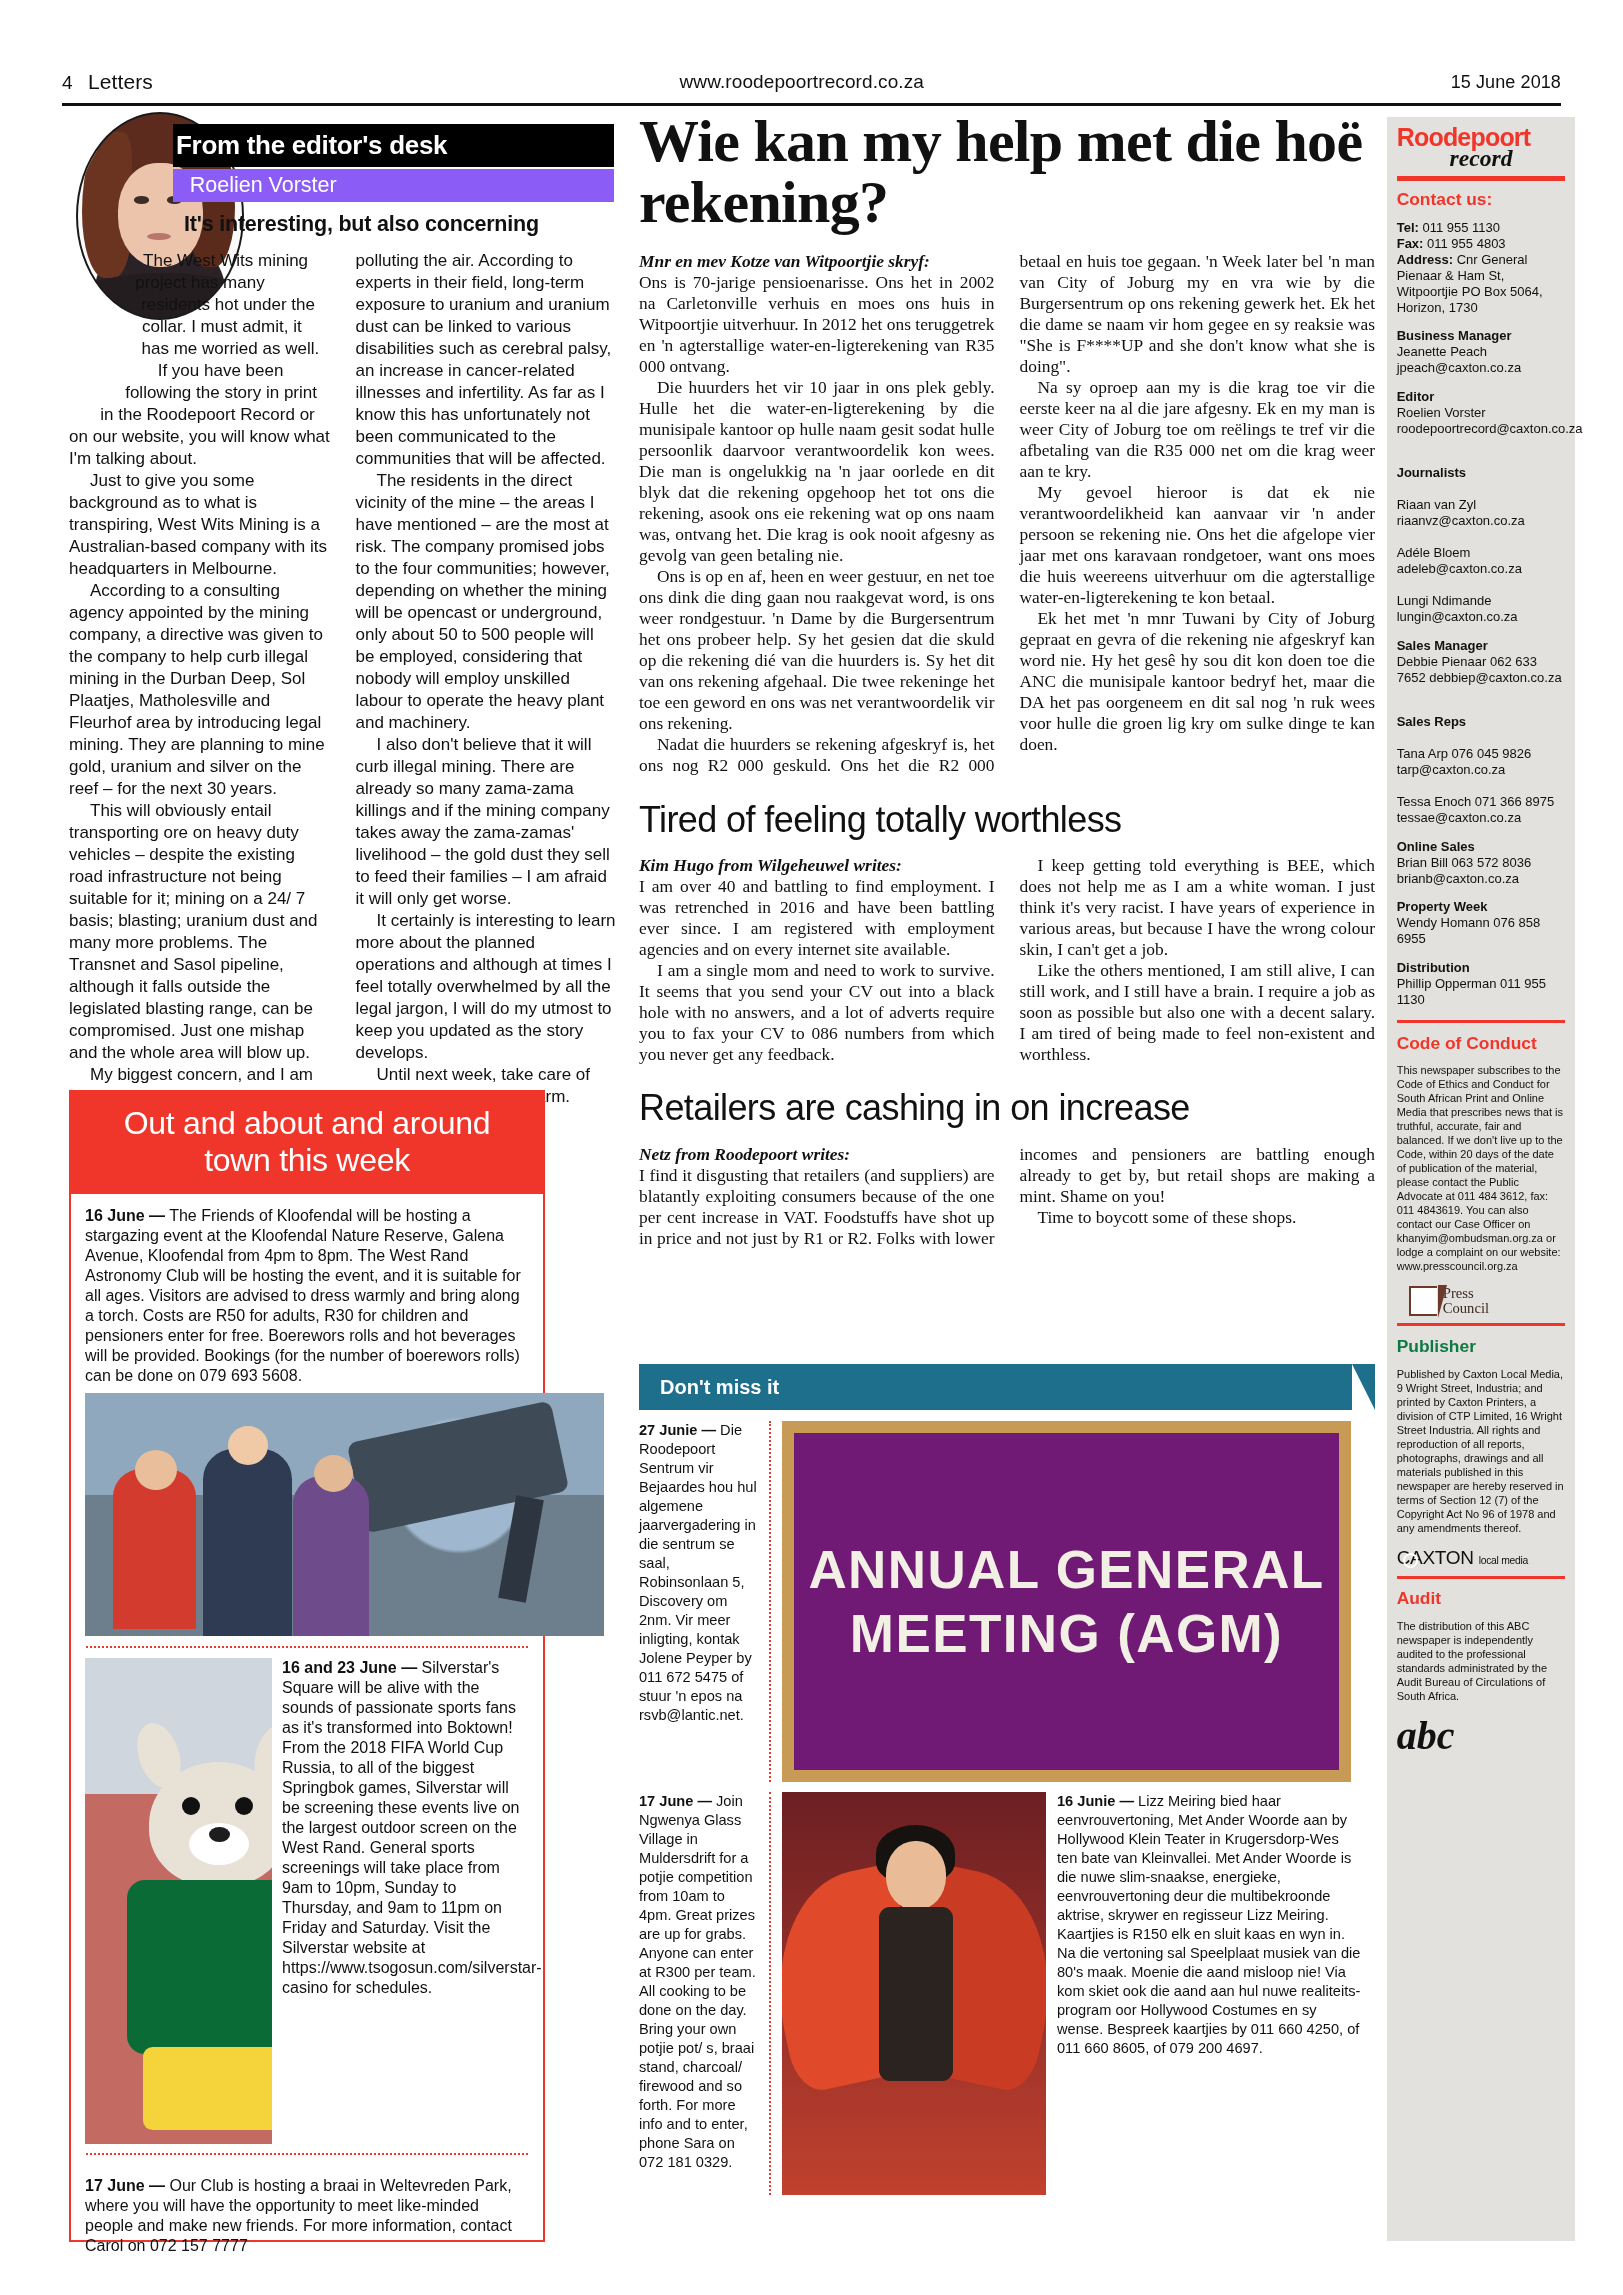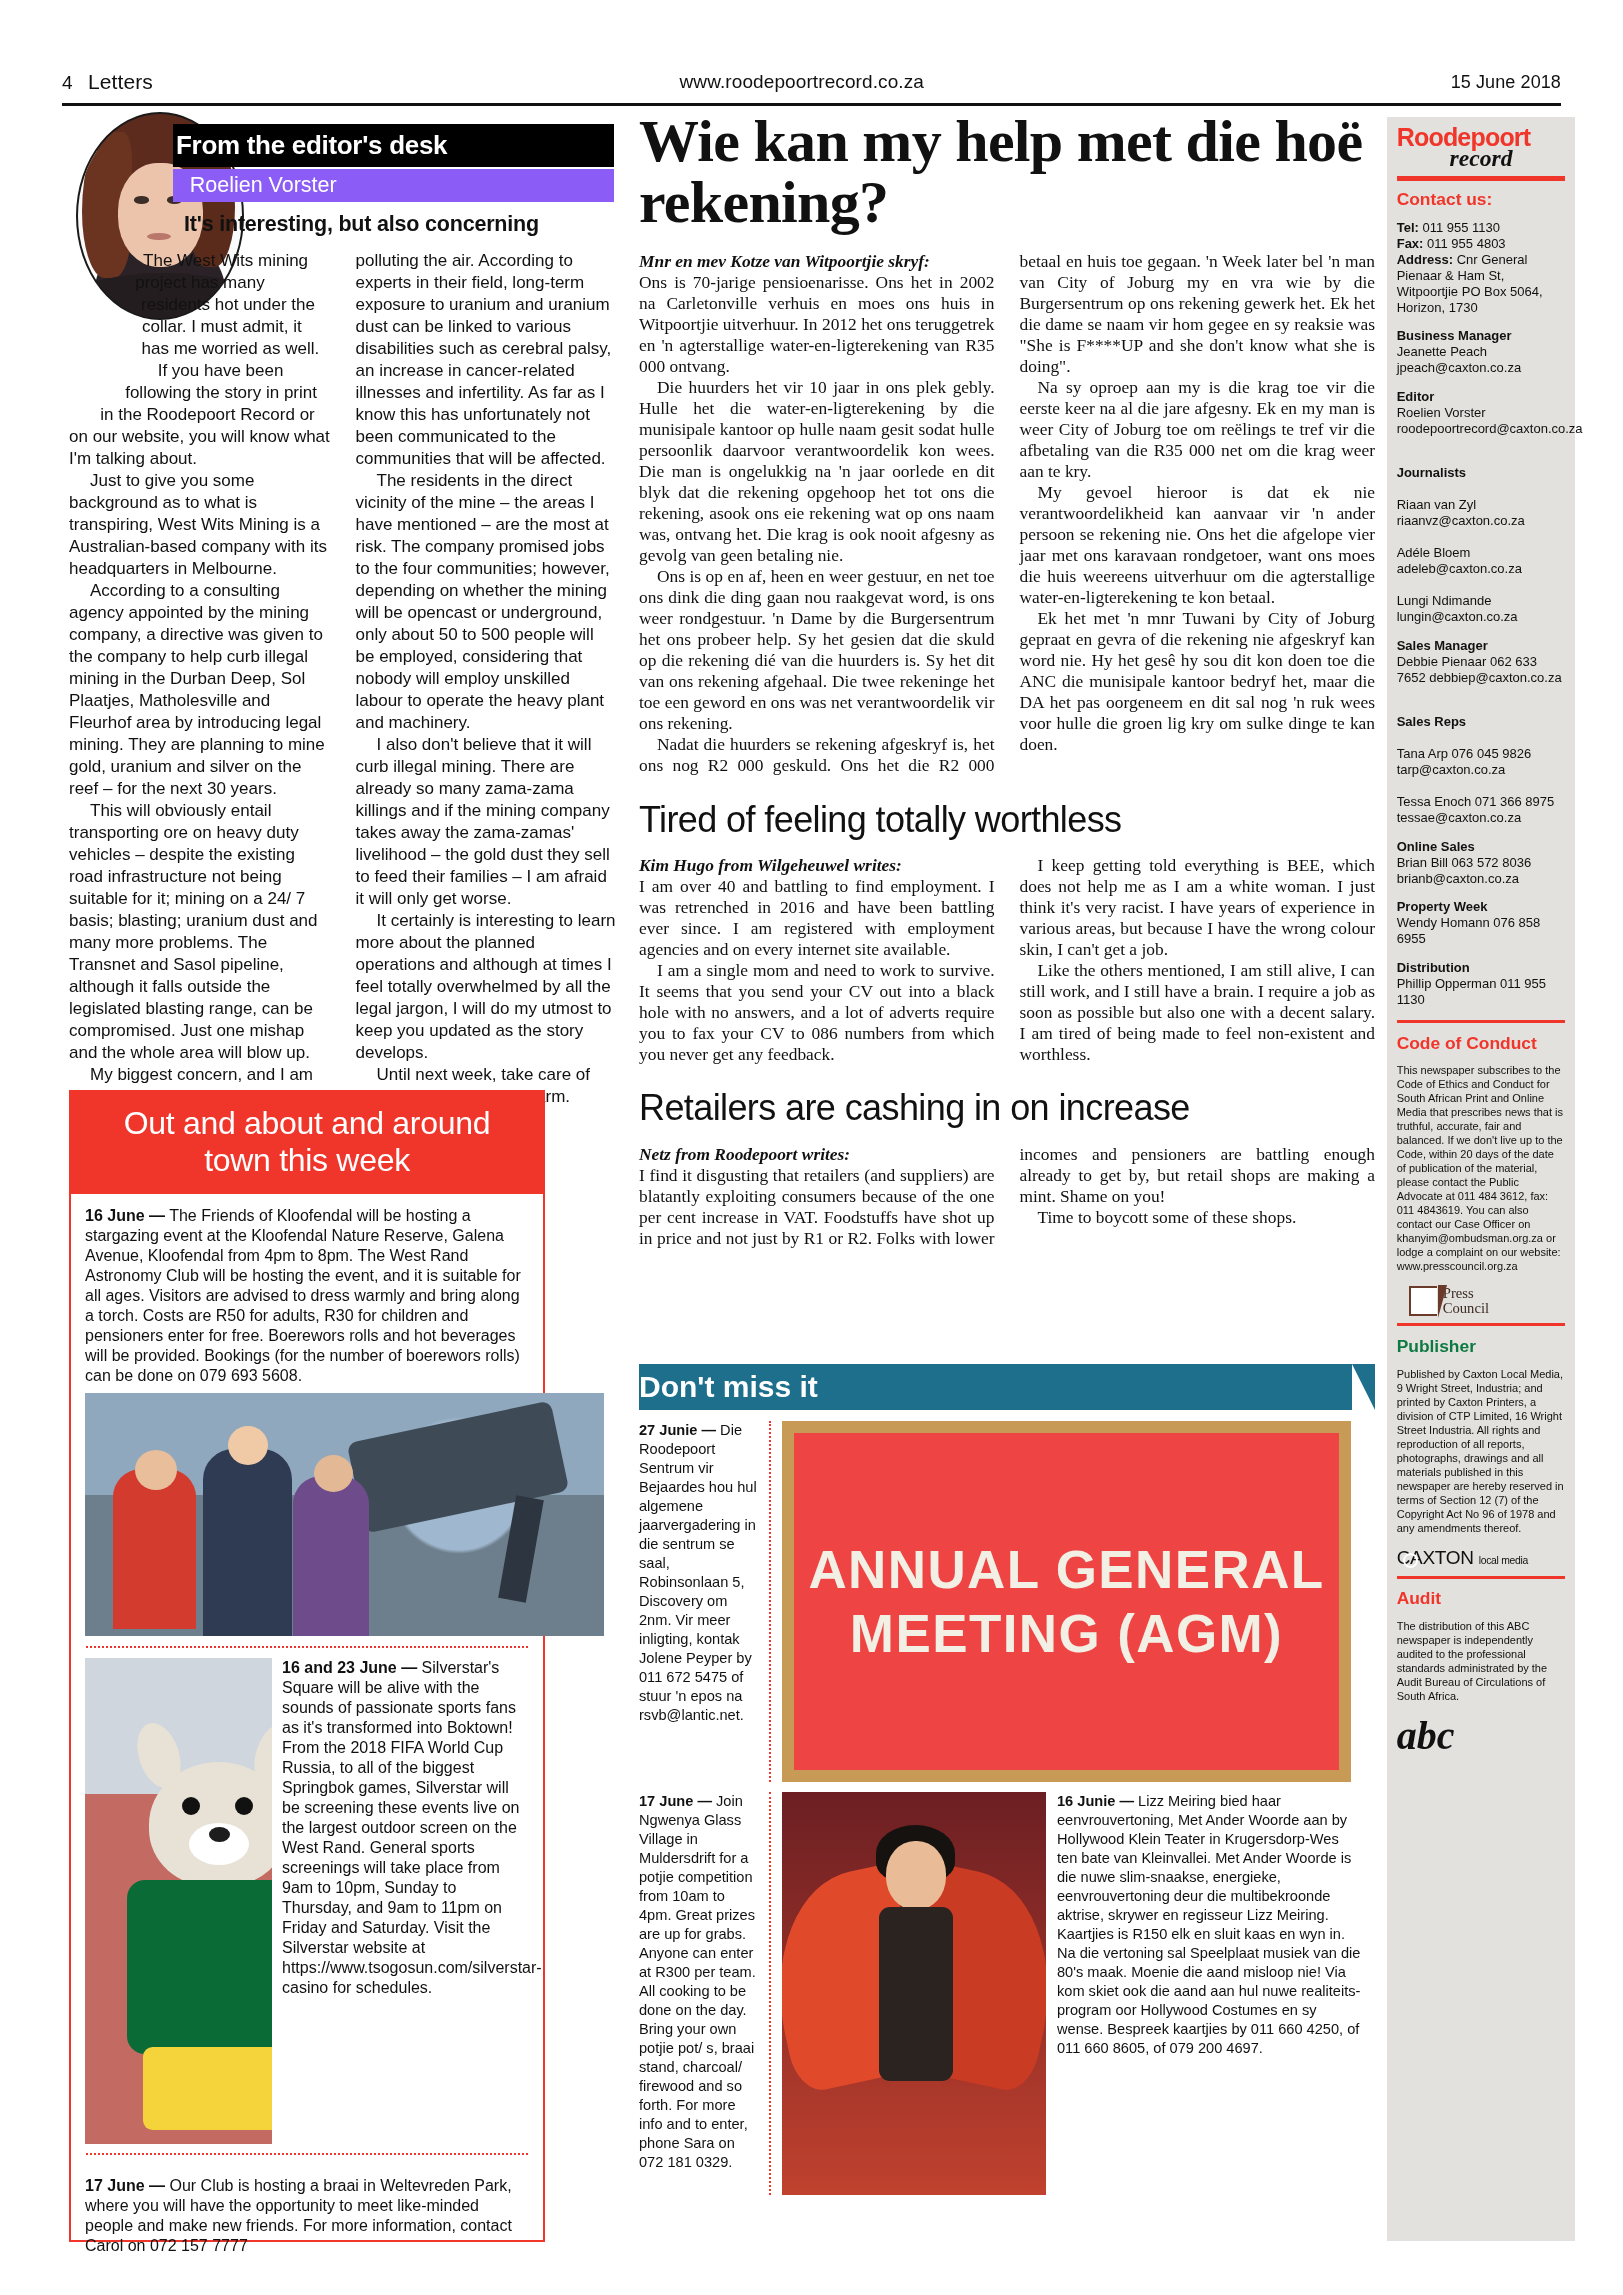--- a/index.html
+++ b/index.html
@@ -139,32 +139,32 @@
     font-size:36px; line-height:40px; letter-spacing:-0.6px; margin:23.6px 0 15.3px; font-weight:normal;
   }
 
   
   .dmi{
     position:absolute; left:639px; top:1364px; width:736px; height:878px;
     border:0;
   }
   .dmi-head{
     width:736px; height:46px; background:#1e6f8c; color:#fff;
-    display:flex; align-items:center; 
-    font-size:30px; font-weight:bold; position:relative;
+    display:flex; align-items:center; padding-left:21px;
+    font-size:20px; font-weight:bold; position:relative;
   }
   .dmi-head:after{
     content:""; position:absolute; right:0px; top:0; border-left:23.6px solid #fff;
     border-top:46px solid transparent; width:0; height:0;
   }
   .dmi-body{ display:flex; gap:11px; padding-top:11px; }
   .dmi-c1{ width:132px; font-size:14.6px; line-height:19px; border-right:2.1px dotted #f0352a; padding-right:8.3px; }
   .dmi-c1 p{ margin:0 0 7px; }
   .chalk{
-    width:569px; height:361px; background:#ef4444; border:12.5px solid #c79a55;
+    width:569px; height:361px; background:#701a75; border:12.5px solid #c79a55;
     display:flex; align-items:center; justify-content:center; text-align:center;
     color:#f2efe4; font-weight:bold; font-size:53px; line-height:64px; letter-spacing:1.4px;
   }
   .dmi-lower{ display:flex; gap:11px; margin-top:9.7px; }
   .dmi-c2{ width:132px; font-size:14.6px; line-height:19px; border-right:2.1px dotted #f0352a; padding-right:8.3px; }
   .dmi-c2 p{ margin:0 0 5.6px; }
   .dmi-photo{
     width:264px; height:403px; background:linear-gradient(#6c1f23,#c0412e);
     position:relative; overflow:hidden;
   }

